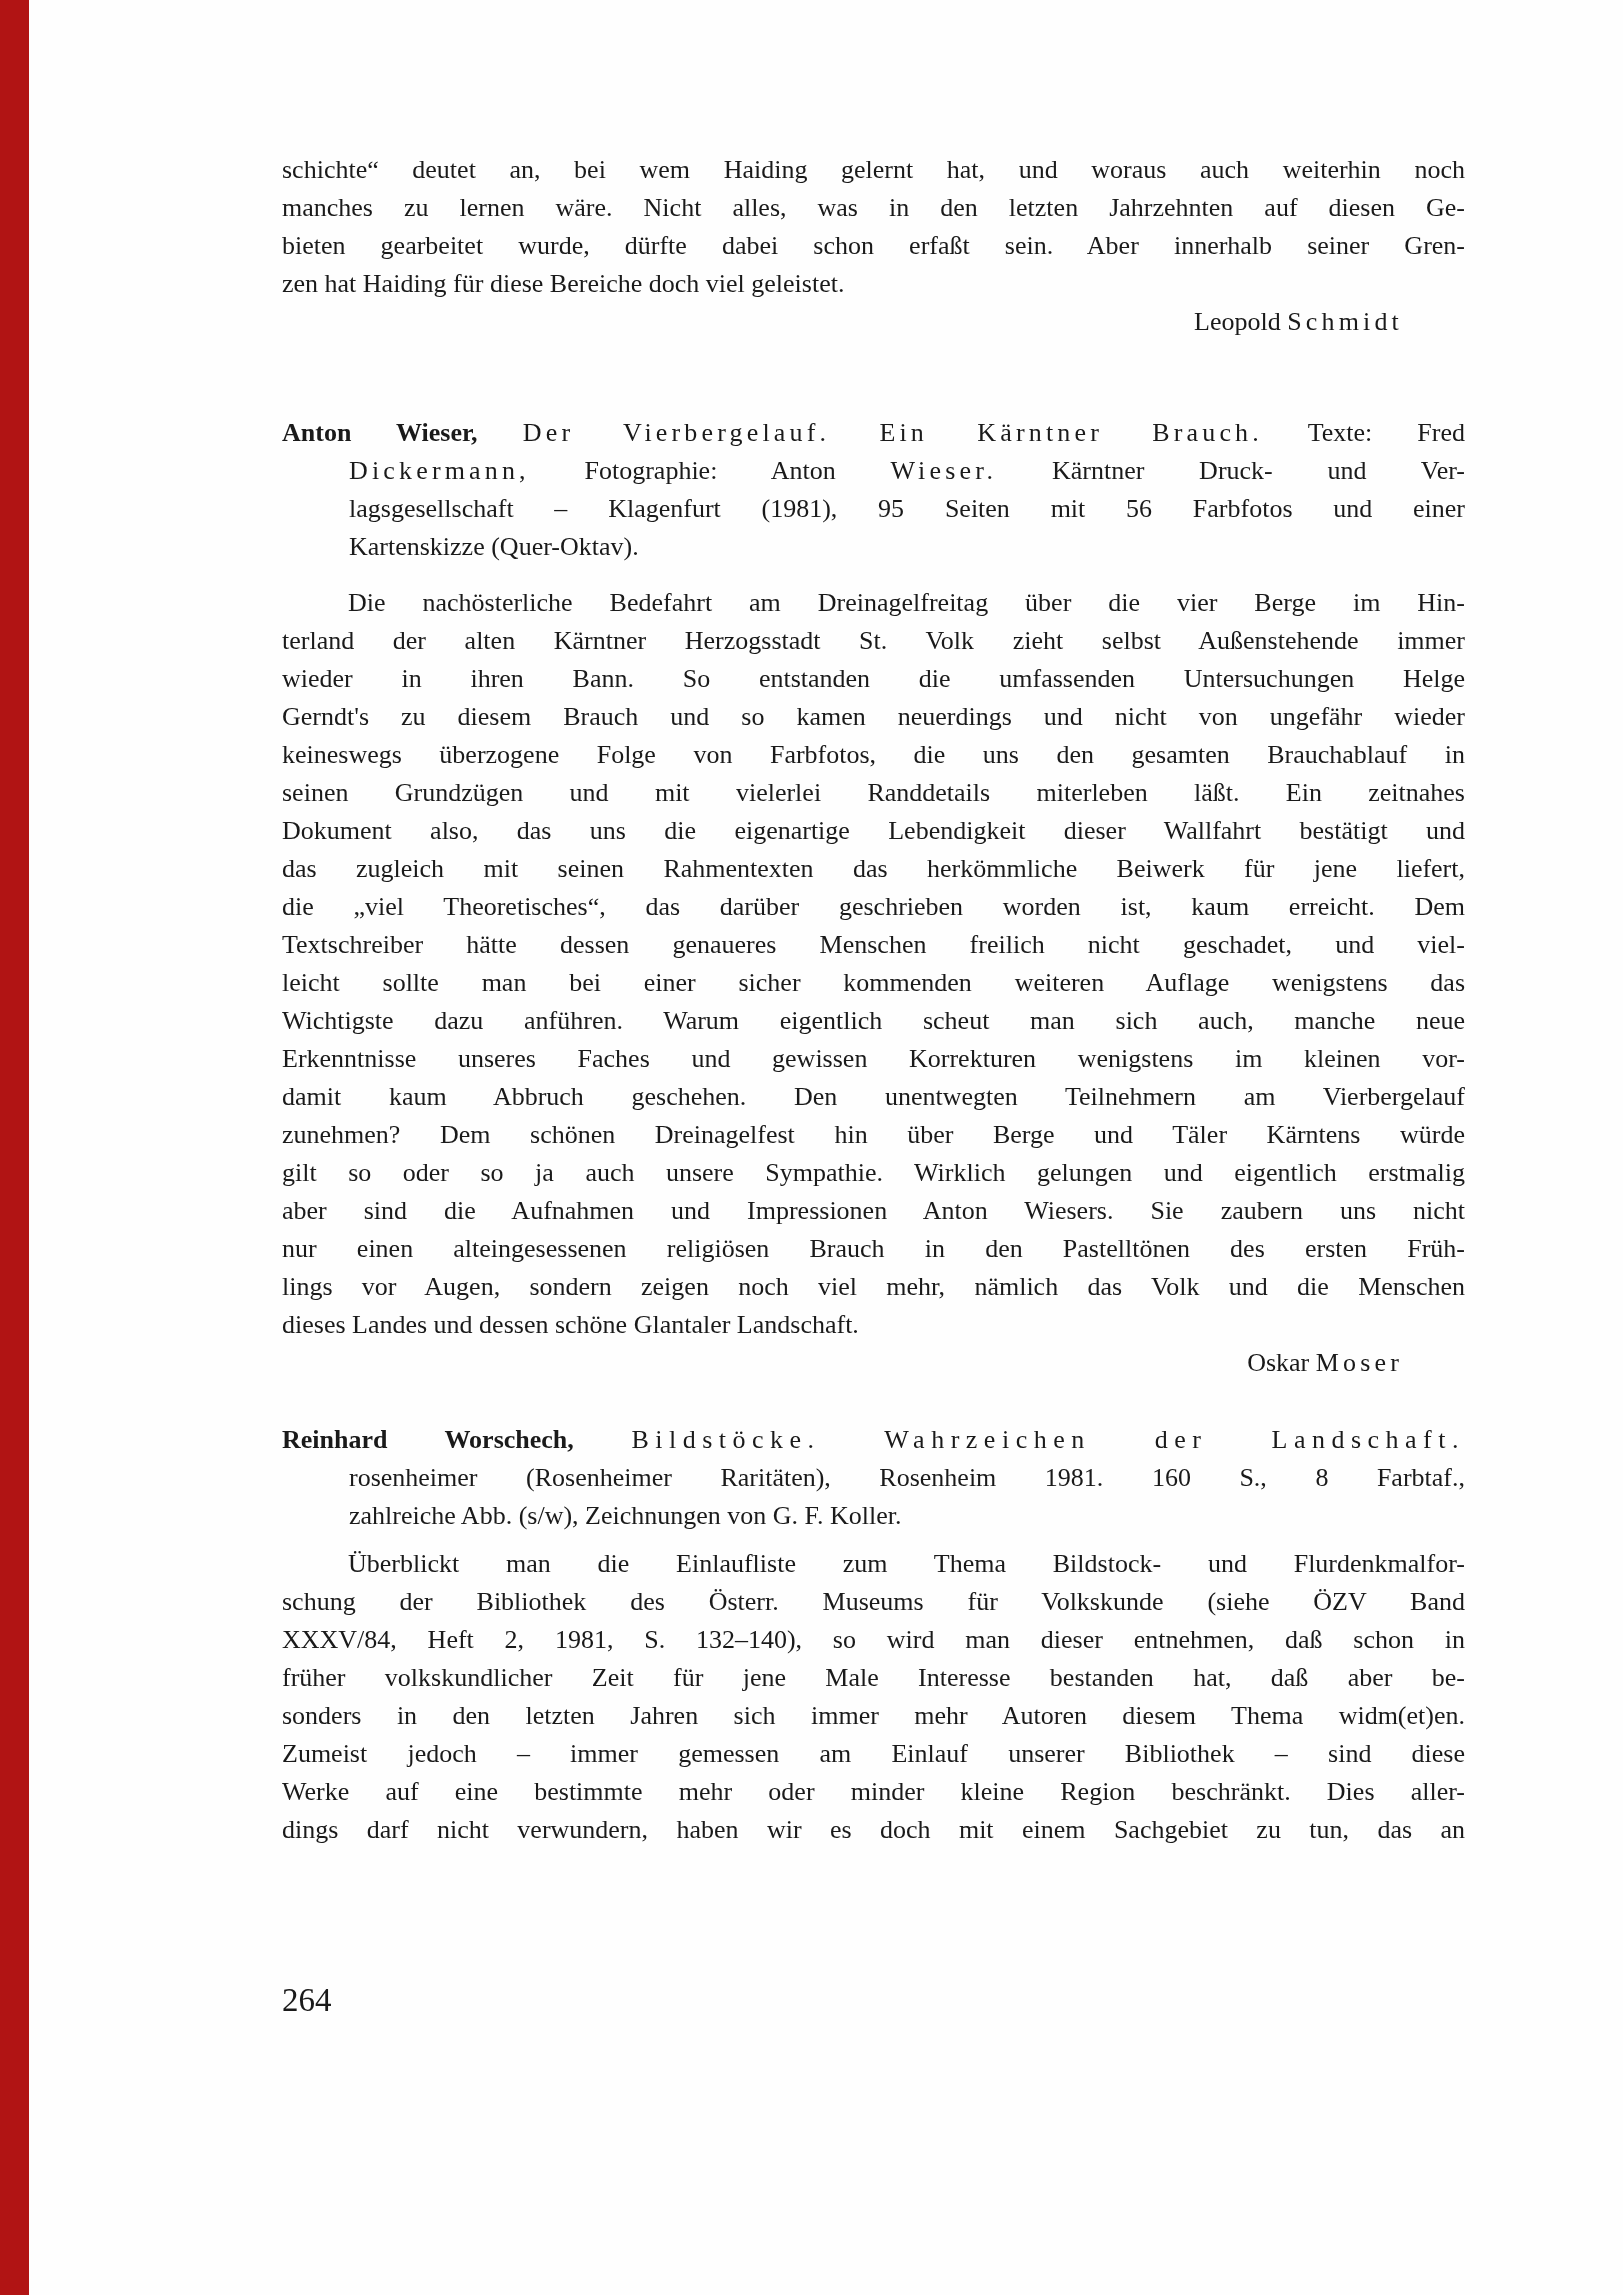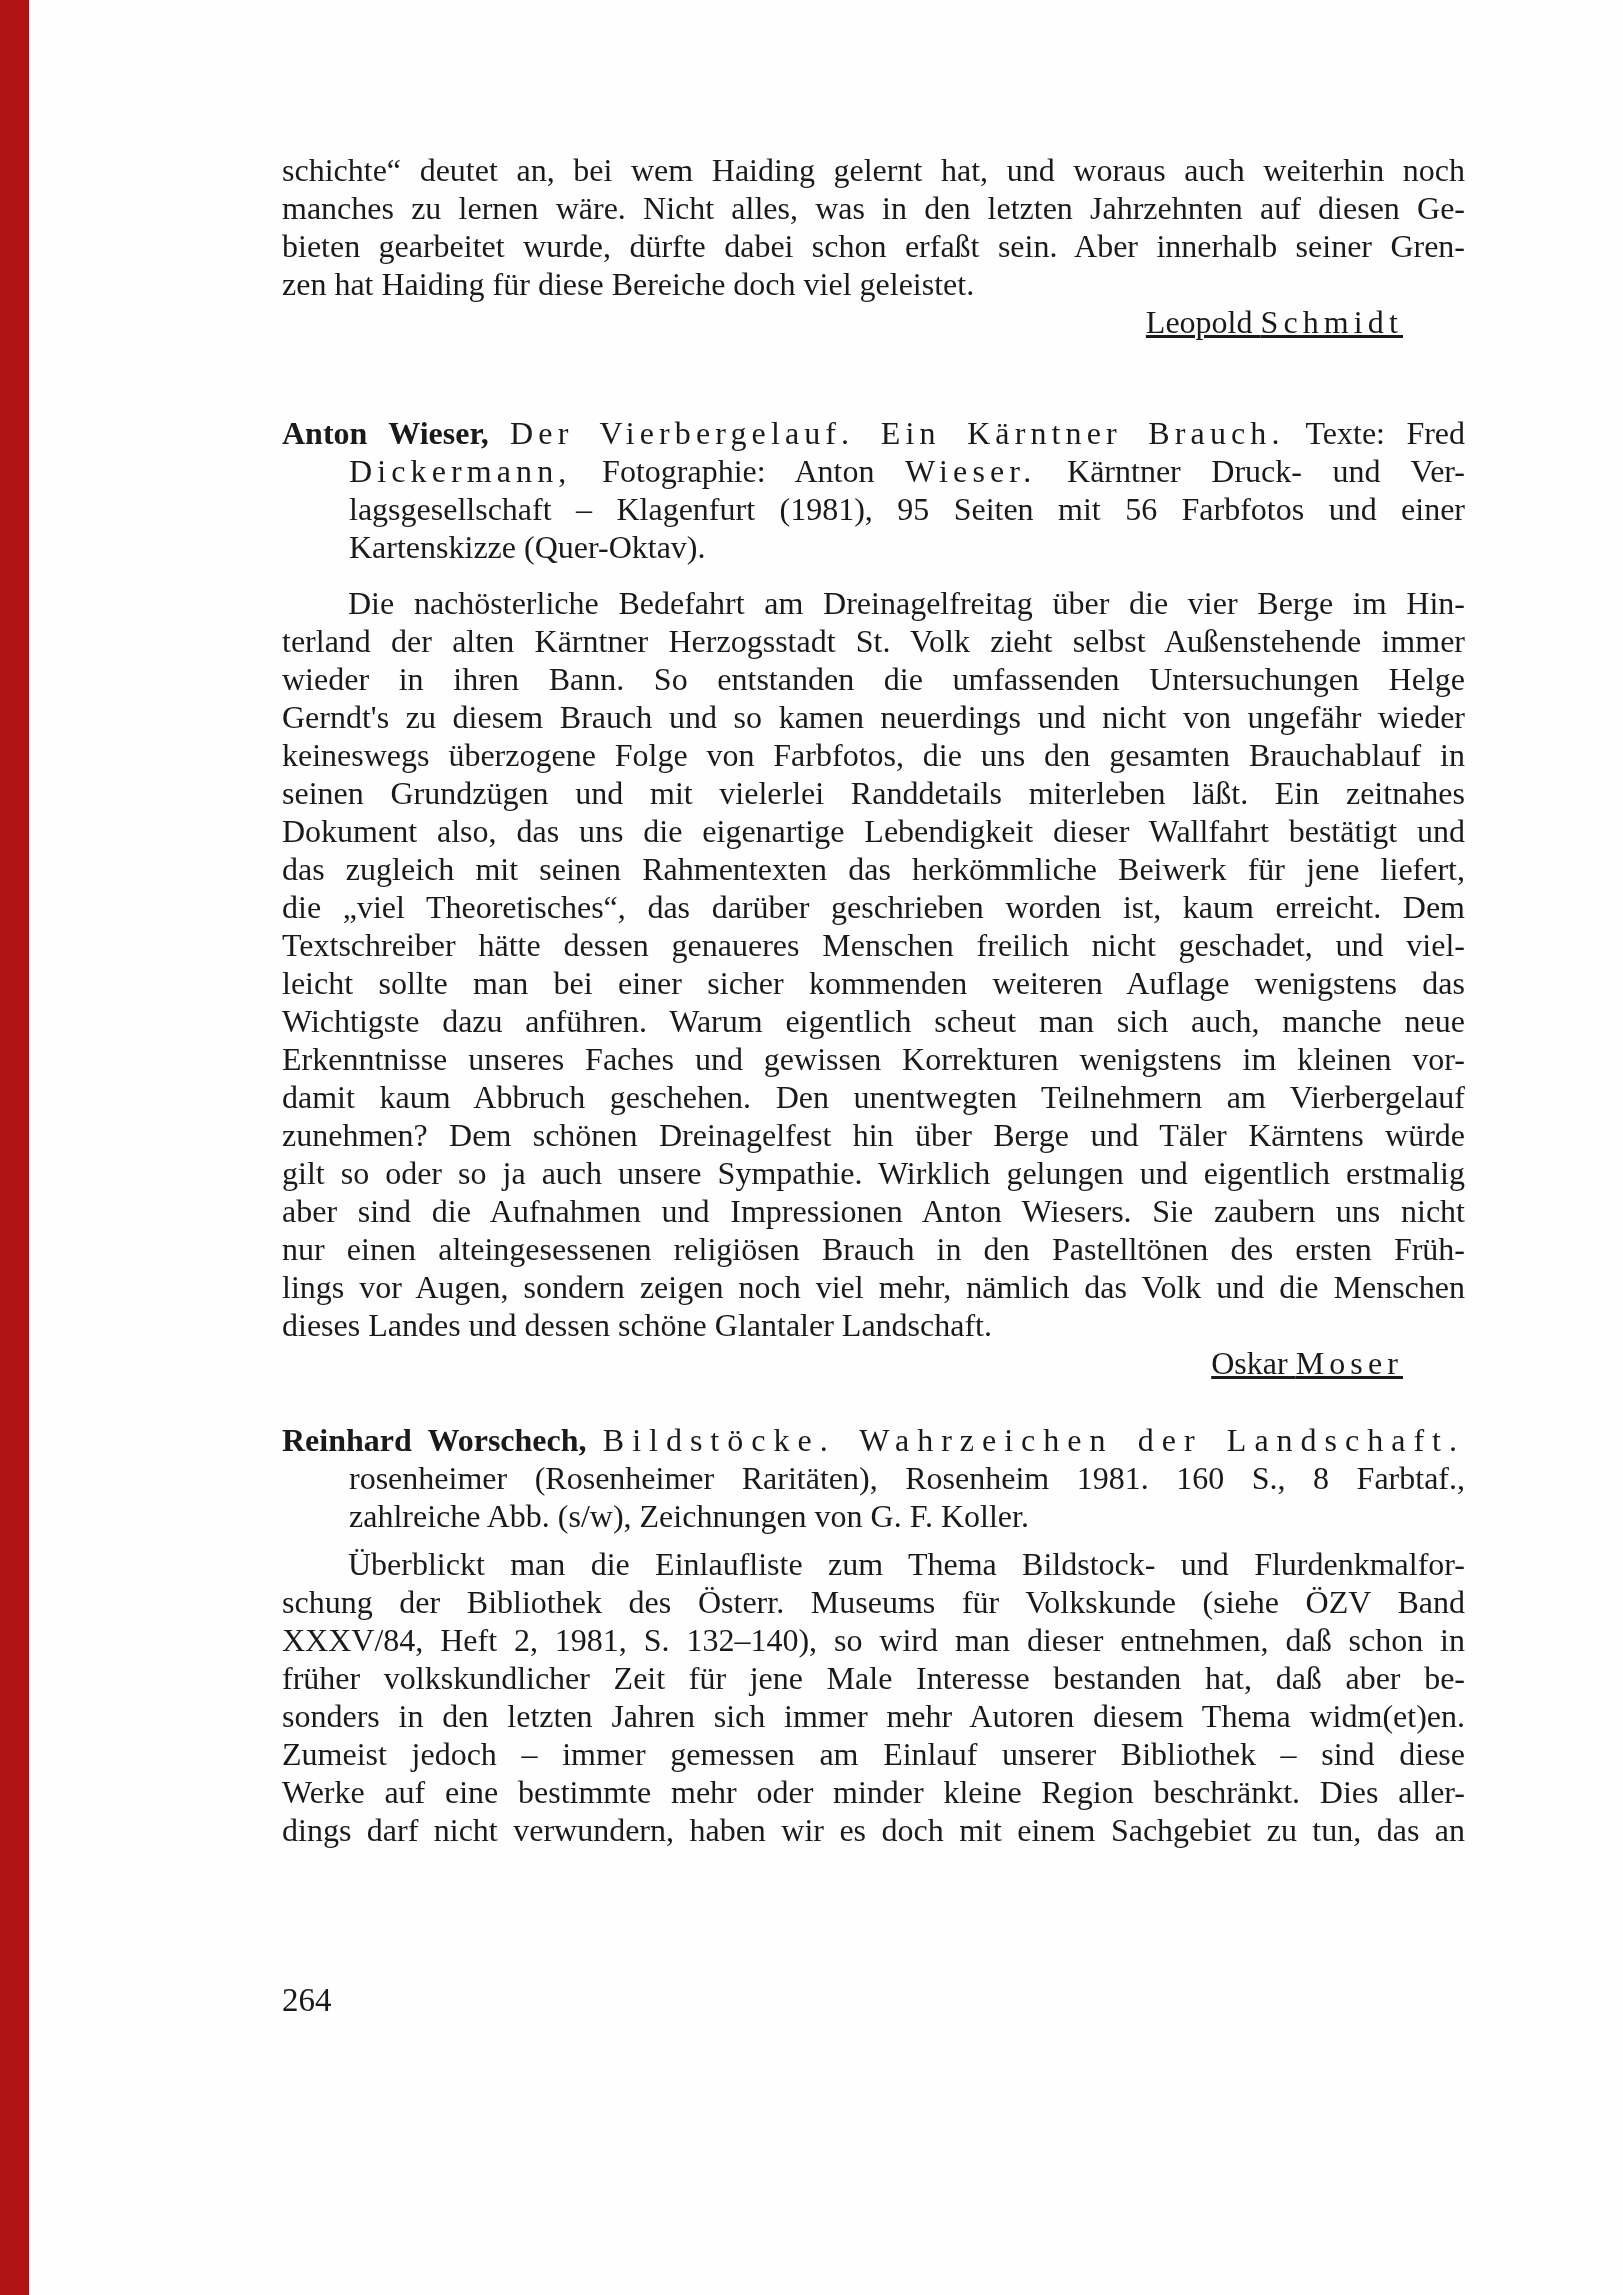--- a/index.html
+++ b/index.html
@@ -20,38 +20,37 @@
     left: 0;
     top: 0;
     width: 29px;
     height: 2295px;
   }
   .content {
     position: absolute;
     left: 282px;
     top: 151px;
     width: 1183px;
-    font-size: 32px;
+    font-size: 26px;
     line-height: 38px;
   }
   .block { margin: 0; }
   .tline {
     text-align: justify;
     text-align-last: justify;
   }
   .tline.last { text-align-last: left; }
   .indent-first .tline.first { text-indent: 66px; }
   .hang .tline { padding-left: 67px; }
   .hang .tline.first { padding-left: 0; }
   .sig { padding-right: 62px; }
   .sig .tline,
   .sig .tline.last {
     text-align: center;
     text-align-last: right;
-    text-decoration: underline;
   }
   .b { font-weight: 700; }
   .sp { letter-spacing: 0.16em; }
   .sp2 { letter-spacing: 0.25em; }
   .m-h1 { margin-top: 73px; }
   .m-p2 { margin-top: 18px; }
   .m-h2 { margin-top: 39px; }
   .m-p3 { margin-top: 9.7px; }
   .pagenum {
     position: absolute;

